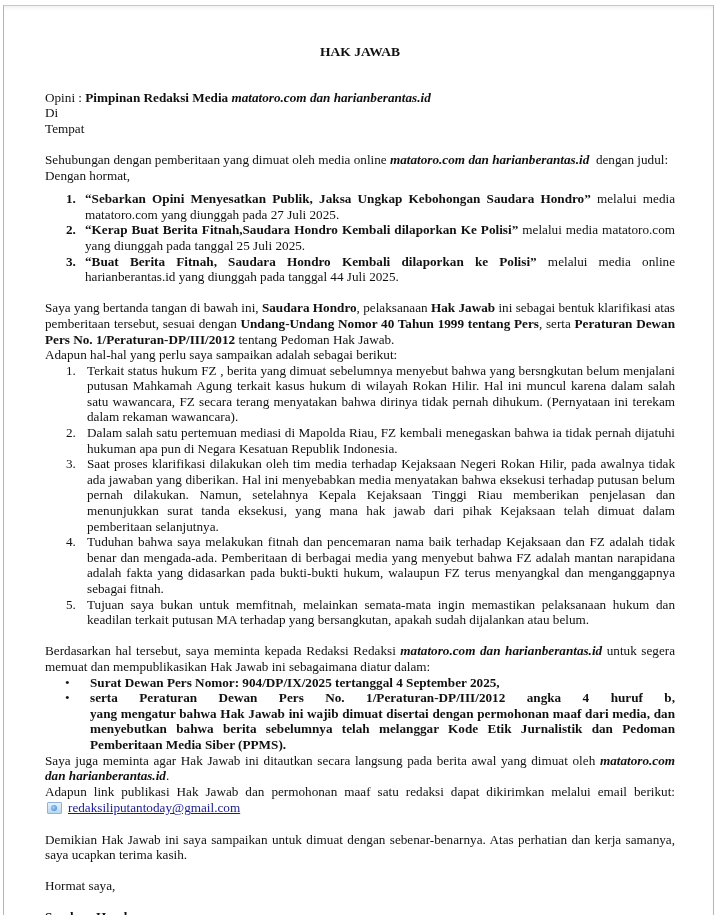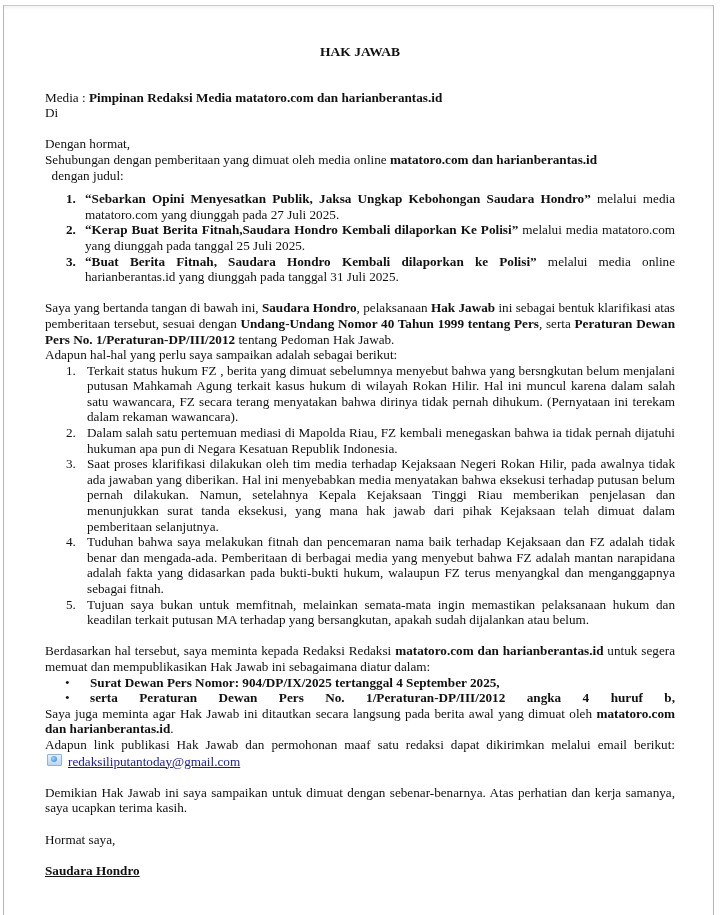--- a/index.html
+++ b/index.html
@@ -13,62 +13,63 @@
   .doc {
     position: absolute; left: 45px; top: 44px; width: 630px;
     font-family: "Liberation Serif", "DejaVu Serif", serif;
     font-size: 13.2px; line-height: 15.6px; color: #111;
   }
   .title { text-align: center; font-weight: bold; margin: 0 0 30px 0; font-size: 13.5px; }
   p { margin: 0; }
   .gap { height: 15.6px; }
   .just { text-align: justify; }
   b, .b { font-weight: bold; text-align: center; }
-  .bi { font-weight: bold; }
+  .bi { font-weight: bold; font-style: italic; }
   ol.titles { margin: 8px 0 0 0; padding: 0 0 0 40px; list-style: none; }
   ol.titles li { position: relative; text-align: justify; }
   ol.titles li .num { position: absolute; left: -19px; font-weight: bold; }
   ol.points { margin: 0; padding: 0 0 0 42px; list-style: none; }
   ol.points li { position: relative; text-align: justify; }
   ol.points li .num { position: absolute; left: -21px; }
   ul.refs { margin: 0; padding: 0 0 0 45px; list-style: none; }
   ul.refs li { position: relative; text-align: justify; font-weight: bold; }
   ul.refs li .bullet { position: absolute; left: -25px; font-weight: normal; }
   .spread { text-align: justify; text-align-last: justify; }
-  .email-row { display: flex; align-items: flex-start; margin-top: 1px; }
+  .email-row { display: flex; align-items: center; margin-top: 1px; }
   .mail-icon {
     display: inline-block; width: 13px; height: 10px; margin: 0 6px 0 2px;
     background: linear-gradient(#e7f1fb, #bcd6ef); border: 1px solid #8fb2d6; border-radius: 1px; position: relative;
   }
   .mail-icon::after {
     content: ""; position: absolute; left: 3px; top: 1.5px; width: 6px; height: 6px; border-radius: 50%;
     background: radial-gradient(circle at 40% 40%, #9fd3ff, #2f7fd0);
   }
   .email-link { color: #1a1a8c; text-decoration: underline; }
   .sig { font-weight: bold; text-decoration: underline; }
 </style>
 </head>
 <body>
 
 <div class="frame"></div>
 
 <div class="doc">
   <p class="title">HAK JAWAB</p>
 
-  <p><span>Media : </span><b>Pimpinan Redaksi Media </b><span class="bi">matatoro.com dan harianberantas.id</span></p>
+  <p><span>Opini : </span><b>Pimpinan Redaksi Media </b><span class="bi">matatoro.com dan harianberantas.id</span></p>
   <p>Di</p>
+  <p>Tempat</p>
   <div class="gap"></div>
 
+  <p><span>Sehubungan dengan pemberitaan yang dimuat oleh media online </span><span class="bi">matatoro.com dan harianberantas.id</span><span style="white-space:pre">  dengan judul:</span></p>
   <p>Dengan hormat,</p>
-  <p><span>Sehubungan dengan pemberitaan yang dimuat oleh media online </span><span class="bi">matatoro.com dan harianberantas.id</span><span style="white-space:pre">  dengan judul:</span></p>
 
   <ol class="titles">
     <li><span class="num">1.</span><b>“Sebarkan Opini Menyesatkan Publik, Jaksa Ungkap Kebohongan Saudara Hondro”</b><span> melalui media matatoro.com yang diunggah pada 27 Juli 2025.</span></li>
     <li><span class="num">2.</span><b>“Kerap Buat Berita Fitnah,Saudara Hondro Kembali dilaporkan Ke Polisi”</b><span> melalui media matatoro.com yang diunggah pada tanggal 25 Juli 2025.</span></li>
-    <li><span class="num">3.</span><b>“Buat Berita Fitnah, Saudara Hondro Kembali dilaporkan ke Polisi”</b><span> melalui media online harianberantas.id yang diunggah pada tanggal 31 Juli 2025.</span></li>
+    <li><span class="num">3.</span><b>“Buat Berita Fitnah, Saudara Hondro Kembali dilaporkan ke Polisi”</b><span> melalui media online harianberantas.id yang diunggah pada tanggal 44 Juli 2025.</span></li>
   </ol>
   <div class="gap"></div>
 
   <p class="just"><span>Saya yang bertanda tangan di bawah ini, </span><b>Saudara Hondro</b><span>, pelaksanaan </span><b>Hak Jawab</b><span> ini sebagai bentuk klarifikasi atas pemberitaan tersebut, sesuai dengan </span><b>Undang-Undang Nomor 40 Tahun 1999 tentang Pers</b><span>, serta </span><b>Peraturan Dewan Pers No. 1/Peraturan-DP/III/2012</b><span> tentang Pedoman Hak Jawab.</span></p>
   <p>Adapun hal-hal yang perlu saya sampaikan adalah sebagai berikut:</p>
 
   <ol class="points">
     <li><span class="num">1.</span><span>Terkait status hukum FZ , berita yang dimuat sebelumnya menyebut bahwa yang bersngkutan belum menjalani putusan Mahkamah Agung terkait kasus hukum di wilayah Rokan Hilir. Hal ini muncul karena dalam salah satu wawancara, FZ secara terang menyatakan bahwa dirinya tidak pernah dihukum. (Pernyataan ini terekam dalam rekaman wawancara).</span></li>
     <li><span class="num">2.</span><span>Dalam salah satu pertemuan mediasi di Mapolda Riau, FZ kembali menegaskan bahwa ia tidak pernah dijatuhi hukuman apa pun di Negara Kesatuan Republik Indonesia.</span></li>
     <li><span class="num">3.</span><span>Saat proses klarifikasi dilakukan oleh tim media terhadap Kejaksaan Negeri Rokan Hilir, pada awalnya tidak ada jawaban yang diberikan. Hal ini menyebabkan media menyatakan bahwa eksekusi terhadap putusan belum pernah dilakukan. Namun, setelahnya Kepala Kejaksaan Tinggi Riau memberikan penjelasan dan menunjukkan surat tanda eksekusi, yang mana hak jawab dari pihak Kejaksaan telah dimuat dalam pemberitaan selanjutnya.</span></li>
@@ -77,20 +78,21 @@
   </ol>
   <div class="gap"></div>
 
   <p class="just"><span>Berdasarkan hal tersebut, saya meminta kepada Redaksi Redaksi </span><span class="bi">matatoro.com dan harianberantas.id</span><span> untuk segera memuat dan mempublikasikan Hak Jawab ini sebagaimana diatur dalam:</span></p>
 
   <ul class="refs">
     <li><span class="bullet">•</span><span>Surat Dewan Pers Nomor: 904/DP/IX/2025 tertanggal 4 September 2025,</span></li>
     <li>
         <span class="bullet">•</span>
         <div class="spread">serta Peraturan Dewan Pers No. 1/Peraturan-DP/III/2012 angka 4 huruf b,</div>
+        <div>yang mengatur bahwa Hak Jawab ini wajib dimuat disertai dengan permohonan maaf dari media, dan menyebutkan bahwa berita sebelumnya telah melanggar Kode Etik Jurnalistik dan Pedoman Pemberitaan Media Siber (PPMS).</div>
       </li>
   </ul>
 
   <p class="just"><span>Saya juga meminta agar Hak Jawab ini ditautkan secara langsung pada berita awal yang dimuat oleh </span><span class="bi">matatoro.com dan harianberantas.id</span><span>.</span></p>
   <p class="spread">Adapun link publikasi Hak Jawab dan permohonan maaf satu redaksi dapat dikirimkan melalui email berikut:</p>
   <div class="email-row">
     <span class="mail-icon"></span>
     <a class="email-link" style="color: rgb(26, 26, 140);">redaksiliputantoday@gmail.com</a>
   </div>
   <div class="gap"></div>

